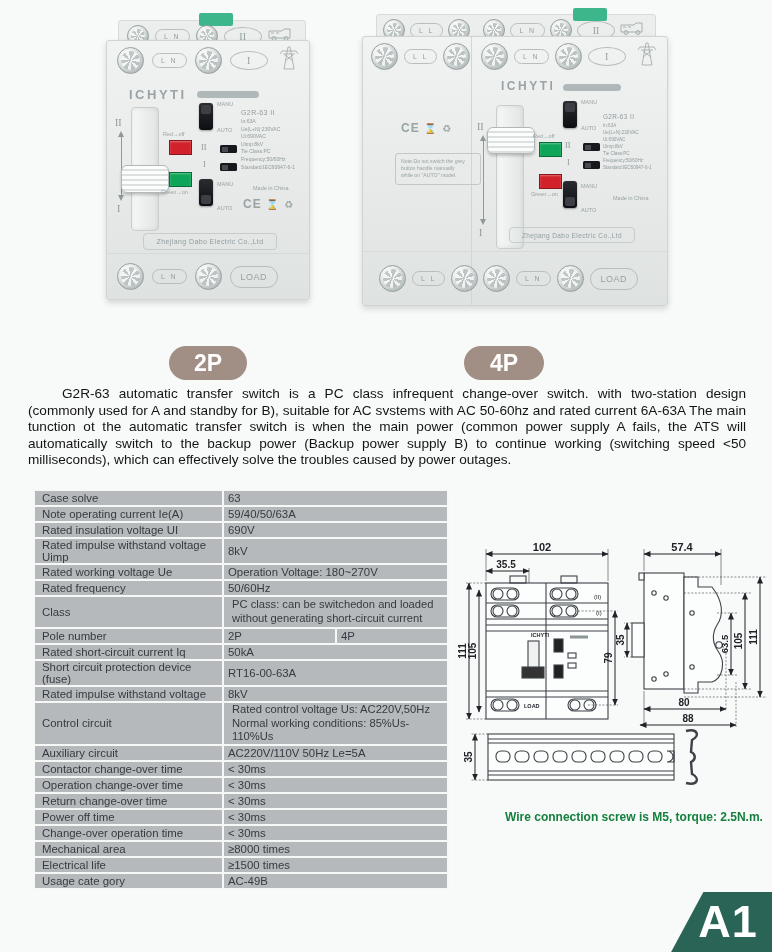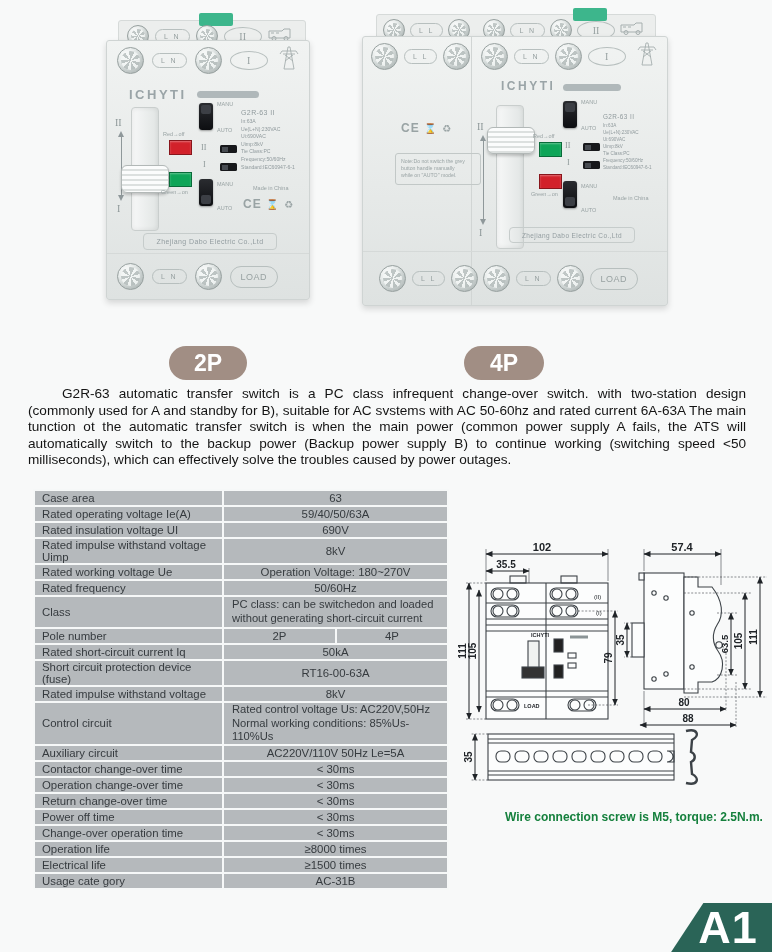--- a/index.html
+++ b/index.html
@@ -63,31 +63,31 @@
   .notebox{position:absolute;border:1px solid #c2c8c7;border-radius:3px;color:#9aa4a5;
         font-size:5.2px;line-height:7.2px;padding:4px 5px;}
   .seam{position:absolute;width:1px;background:#d1d5d4;top:0;bottom:0;}
   .hline{position:absolute;left:0;right:0;height:1px;background:#d5d9d8;}
 
   
   .pbadge{position:absolute;width:78px;height:34px;border-radius:17px;background:#a18e84;
         color:#fff;font-size:23px;font-weight:bold;display:flex;align-items:center;justify-content:center;}
   .intro{position:absolute;left:28px;top:386px;width:718px;font-size:13.6px;line-height:16.6px;
         color:#141414;text-align:justify;text-indent:34px;}
-  .corner{position:absolute;right:0;bottom:0;width:104px;height:49px;background:#2a6457;
+  .corner{position:absolute;right:0;bottom:0;width:104px;height:60px;background:#2a6457;
         clip-path:polygon(34% 0,100% 0,100% 100%,3% 100%);display:flex;align-items:center;
         justify-content:center;padding-left:16px;box-sizing:border-box;}
   .corner .txt{color:#fff;font-size:45px;font-weight:bold;letter-spacing:1px;}
 
   
   table.spec-table{position:absolute;left:33px;top:489px;width:414px;border-collapse:collapse;
         table-layout:fixed;font-size:11.4px;color:#363b3f;}
   .spec-table td{background:#b5b9bc;border:2px solid #f6f8f8;height:14px;padding:0 4px;overflow:hidden;}
   .spec-table td.lbl{text-align:left;padding-left:7px;}
-  .spec-table td.val{text-align:center;}
+  .spec-table td.val{}
   .spec-table tr.tall td{height:30px;}
   .spec-table td.two{text-align:left;padding-left:8px;line-height:1.22;font-size:11.2px;}
 
   
   svg.dwg{position:absolute;overflow:visible;}
   .note1{position:absolute;left:462px;top:794px;font-size:12.6px;color:#101010;}
   .note2{position:absolute;left:505px;top:810px;font-size:12px;color:#15803d;font-weight:bold;}
 </style>
 </head>
 <body>
@@ -292,25 +292,25 @@
   <div class="intro">G2R-63 automatic transfer switch is a PC class infrequent change-over switch.  with two-station design (commonly used for A and standby for B), suitable for AC svstems with AC 50-60hz and rated current 6A-63A The main tunction ot the automatic transfer switch is when the main power (common power supply A fails, the ATS will automatically switch to the backup power (Backup power supply B) to continue working (switching speed &lt;50 milliseconds), which can effectively solve the troubles caused by power outages.</div>
 
   <table class="spec-table">
     <colgroup>
         <col style="width:189px">
         <col style="width:113px">
         <col style="width:112px">
       </colgroup>
     <tbody>
       <tr>
-          <td class="lbl">Case area</td>
+          <td class="lbl">Case solve</td>
           <td class="val" colspan="2">63</td>
         </tr>
       <tr>
-          <td class="lbl">Rated operating voltage Ie(A)</td>
+          <td class="lbl">Note operating current Ie(A)</td>
           <td class="val" colspan="2">59/40/50/63A</td>
         </tr>
       <tr>
           <td class="lbl">Rated insulation voltage UI</td>
           <td class="val" colspan="2">690V</td>
         </tr>
       <tr>
           <td class="lbl">Rated impulse withstand voltage Uimp</td>
           <td class="val" colspan="2">8kV</td>
         </tr>
@@ -365,30 +365,30 @@
         </tr>
       <tr>
           <td class="lbl">Power off time</td>
           <td class="val" colspan="2">&lt; 30ms</td>
         </tr>
       <tr>
           <td class="lbl">Change-over operation time</td>
           <td class="val" colspan="2">&lt; 30ms</td>
         </tr>
       <tr>
-          <td class="lbl">Operation life</td>
+          <td class="lbl">Mechanical area</td>
           <td class="val" colspan="2">≥8000 times</td>
         </tr>
       <tr>
           <td class="lbl">Electrical life</td>
           <td class="val" colspan="2">≥1500 times</td>
         </tr>
       <tr>
           <td class="lbl">Usage cate gory</td>
-          <td class="val" colspan="2">AC-31B</td>
+          <td class="val" colspan="2">AC-49B</td>
         </tr>
     </tbody>
   </table>
 
   <svg class="dwg" style="left:458px;top:541px" width="164" height="198" viewBox="0 0 164 198" font-family="Liberation Sans, sans-serif" font-weight="bold" fill="#202428">
     <defs>
       <marker id="arF" markerWidth="8" markerHeight="8" refX="6.5" refY="3" orient="auto-start-reverse" markerUnits="userSpaceOnUse">
         <path d="M0,0L7,3L0,6Z" fill="#202428"></path>
       </marker>
     </defs>

